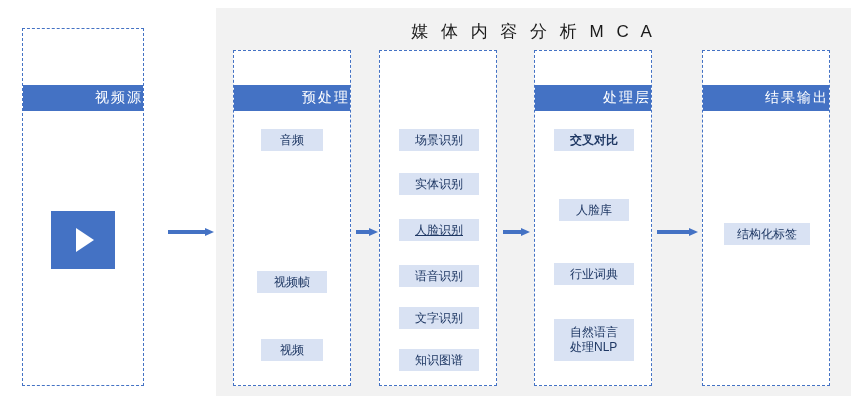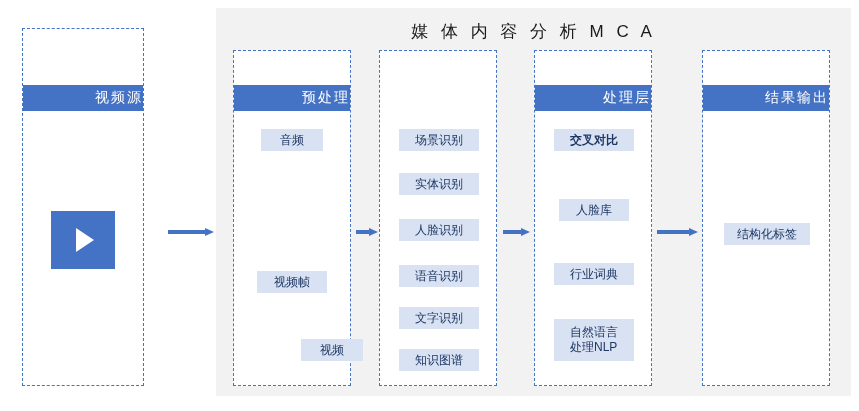--- a/index.html
+++ b/index.html
@@ -142,38 +142,38 @@
   <div class="col" style="left:233px; top:50px; width:118px; height:336px;">
     <div class="col-head" style="top:34px;">
       <span>预处理</span>
     </div>
     <div class="chip" style="left:27px; top:78px; width:62px; height:22px;">
       <span>音频</span>
     </div>
     <div class="chip" style="left:23px; top:220px; width:70px; height:22px;">
       <span>视频帧</span>
     </div>
-    <div class="chip" style="left:27px; top:288px; width:62px; height:22px;margin-left:40px;">
+    <div class="chip" style="left:27px; top:288px; width:62px; height:22px;">
       <span>视频</span>
     </div>
   </div>
 
   <div class="arrow" style="left:356px; width:22px;">
     <div class="shaft" style="width:14px;"></div>
     <div class="head" style="left:13px;"></div>
   </div>
 
   <div class="col" style="left:379px; top:50px; width:118px; height:336px;">
     <div class="chip" style="left:19px; top:78px; width:80px; height:22px;">
       <span>场景识别</span>
     </div>
     <div class="chip" style="left:19px; top:122px; width:80px; height:22px;">
       <span>实体识别</span>
     </div>
-    <div class="chip" style="left:19px; top:168px; width:80px; height:22px;">
+    <div class="chip" style="left:19px; top:168px; width:80px; height:22px;text-decoration:underline;">
       <span>人脸识别</span>
     </div>
     <div class="chip" style="left:19px; top:214px; width:80px; height:22px;">
       <span>语音识别</span>
     </div>
     <div class="chip" style="left:19px; top:256px; width:80px; height:22px;">
       <span>文字识别</span>
     </div>
     <div class="chip" style="left:19px; top:298px; width:80px; height:22px;">
       <span>知识图谱</span>

